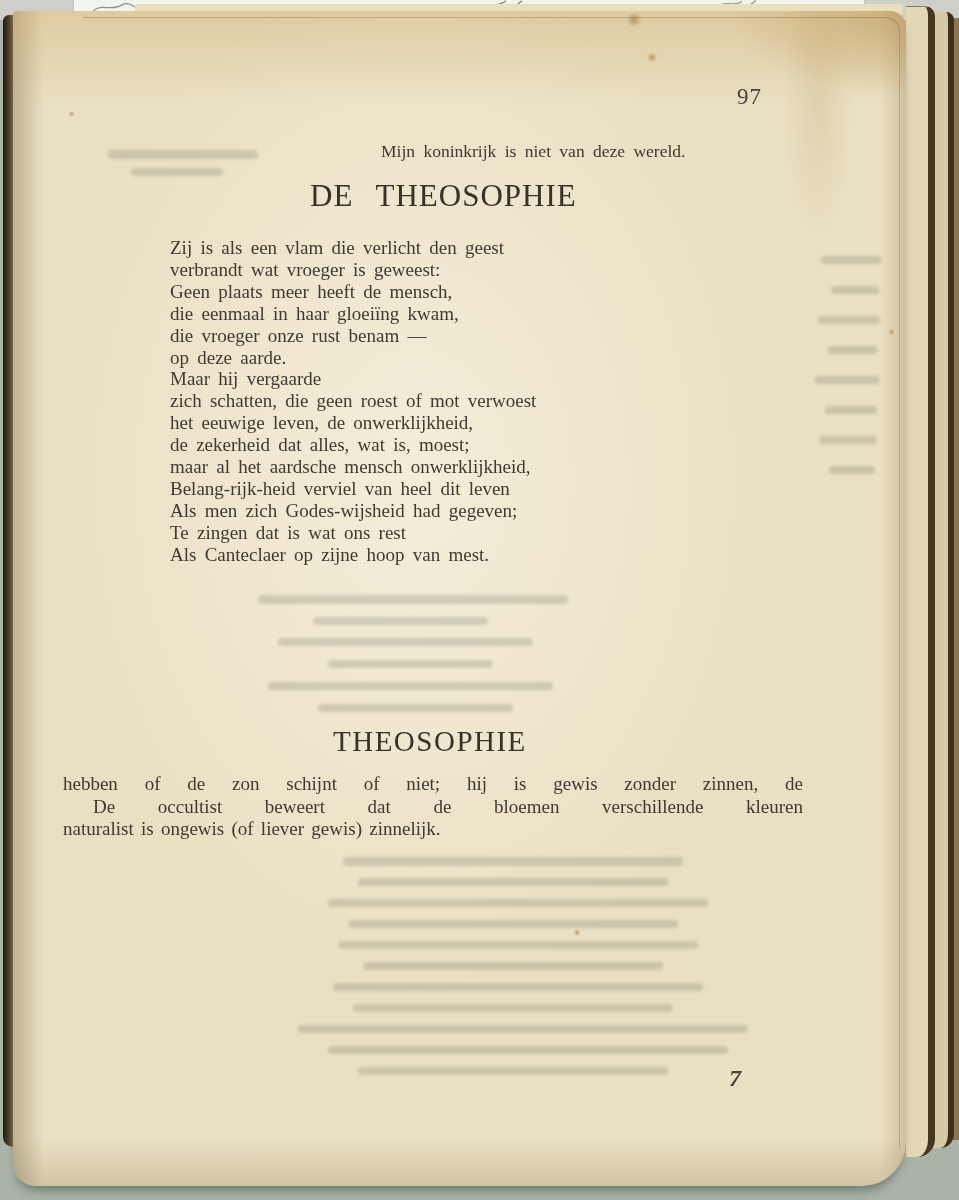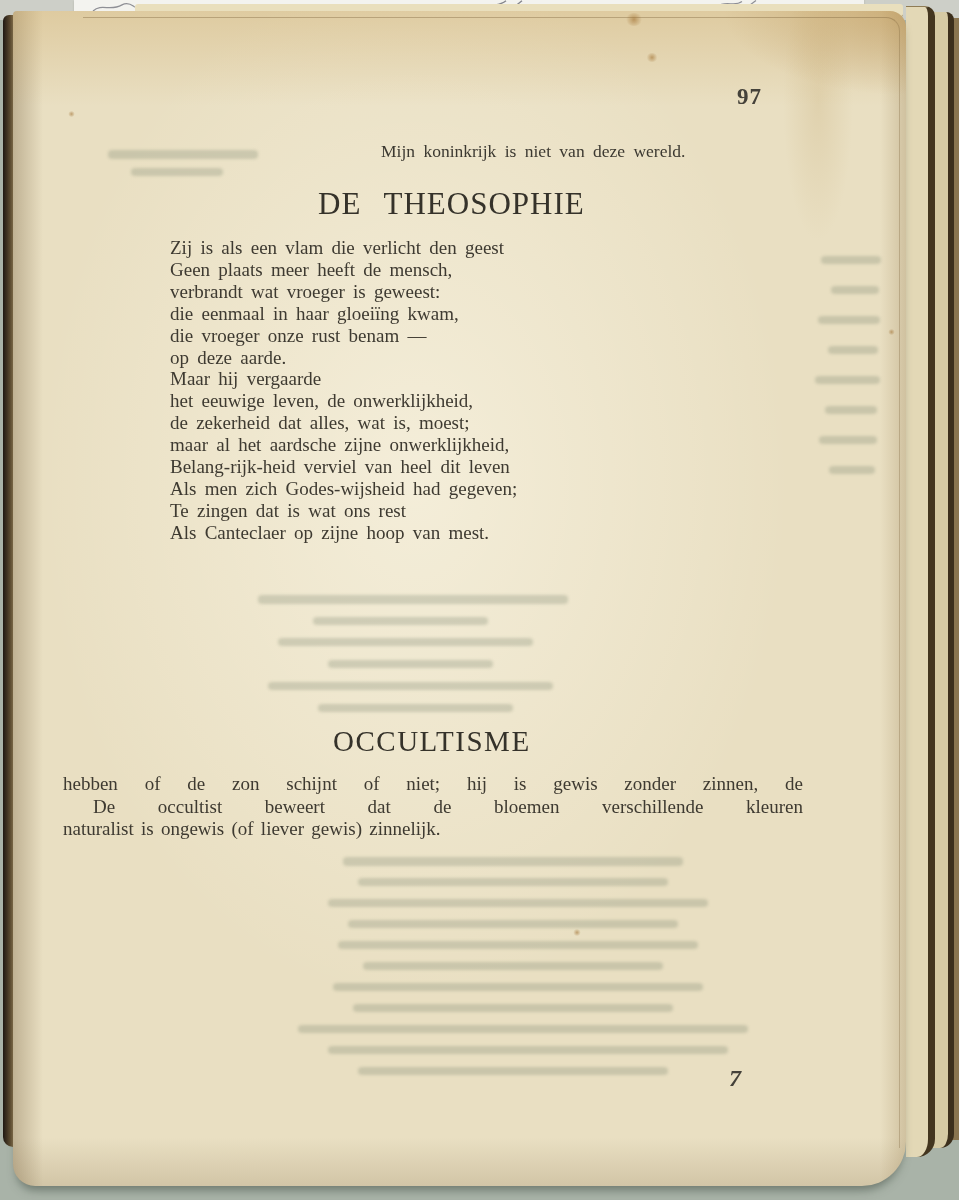--- a/index.html
+++ b/index.html
@@ -83,25 +83,25 @@
   .spot{position:absolute;border-radius:50%;
     background:radial-gradient(circle, rgba(155,104,38,.55), rgba(155,104,38,0) 70%);
     filter:blur(.5px);}
 
   
   .ghost-layer{position:absolute;left:0;top:0;width:100%;height:100%;pointer-events:none;}
   .g{position:absolute;background:rgba(128,138,116,.30);border-radius:4px;filter:blur(1.4px);}
 
   
   .ink{position:absolute;color:#3e3a31;}
-  .page-number{left:724px;top:73px;font-size:23px;letter-spacing:1px;color:#45423a;font-weight:bold;}
+  .page-number{left:724px;top:73px;font-size:23px;letter-spacing:1px;color:#45423a;}
   .epigraph{left:368px;top:130px;font-size:17.5px;word-spacing:4px;color:#3c3931;}
   .h-theo{
     left:293px;top:163px;font-size:31px;letter-spacing:1px;word-spacing:14px;
-    color:#35322a;font-weight:normal;margin:12px;
+    color:#35322a;font-weight:normal;margin:4px;
   }
   .poem{left:157px;top:226px;font-size:19px;line-height:21.9px;word-spacing:3.5px;}
   .poem div{white-space:nowrap;}
   .h-occ{
     left:320px;top:714px;font-size:29px;letter-spacing:1.5px;
     color:#35322a;font-weight:normal;margin:0;
   }
   .par{left:50px;top:762px;width:740px;font-size:19px;line-height:22.6px;word-spacing:2.5px;}
   .par .pl{text-align:justify;text-align-last:justify;}
   .par .pl.first{text-indent:30px;}
@@ -175,36 +175,37 @@
     <div class="spot" style="left:560px;top:918px;width:8px;height:7px"></div>
 
     <div class="ink page-number">97</div>
 
     <div class="ink epigraph">Mijn koninkrijk is niet van deze wereld.</div>
 
     <h1 class="ink h-theo">DE THEOSOPHIE</h1>
 
     <div class="ink poem">
       <div>Zij is als een vlam die verlicht den geest</div>
+      <div>verbrandt wat vroeger is geweest:</div>
       <div>Geen plaats meer heeft de mensch,</div>
-      <div>verbrandt wat vroeger is geweest:</div>
       <div>die eenmaal in haar gloeiïng kwam,</div>
       <div>die vroeger onze rust benam —</div>
       <div>op deze aarde.</div>
       <div>Maar hij vergaarde</div>
+      <div>zich schatten, die geen roest of mot verwoest</div>
       <div>het eeuwige leven, de onwerklijkheid,</div>
       <div>de zekerheid dat alles, wat is, moest;</div>
-      <div>maar al het aardsche zijne onwerklijkheid,</div>
+      <div>maar al het aardsche mensch onwerklijkheid,</div>
       <div>Belang-rijk-heid verviel van heel dit leven</div>
       <div>Als men zich Godes-wijsheid had gegeven;</div>
       <div>Te zingen dat is wat ons rest</div>
       <div>Als Canteclaer op zijne hoop van mest.</div>
     </div>
 
-    <h2 class="ink h-occ">OCCULTISME</h2>
+    <h2 class="ink h-occ">THEOSOPHIE</h2>
 
     <div class="ink par">
       <div class="pl">hebben of de zon schijnt of niet; hij is gewis zonder zinnen, de</div>
       <div class="pl first">De occultist beweert dat de bloemen verschillende kleuren</div>
       <div class="pl last">naturalist is ongewis (of liever gewis) zinnelijk.</div>
     </div>
 
     <div class="ink signature">7</div>
 
   </div>

